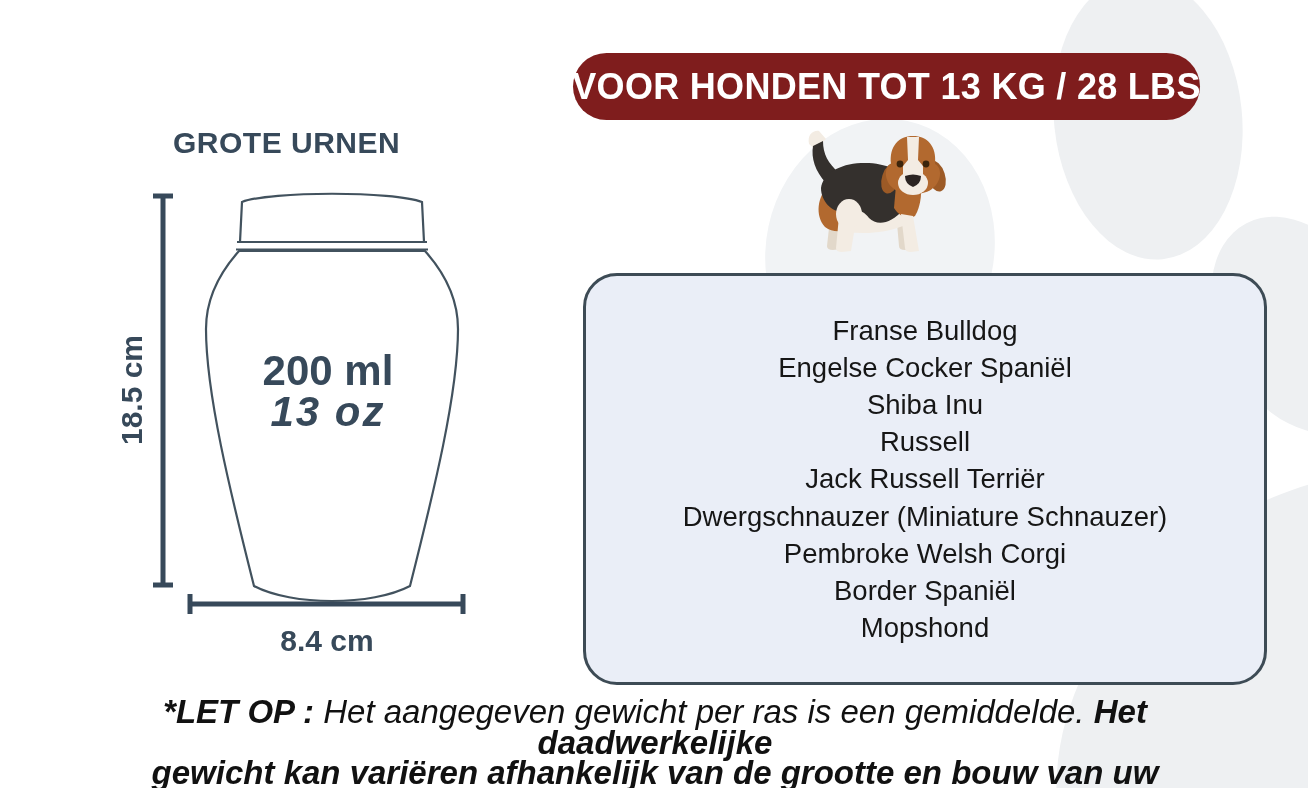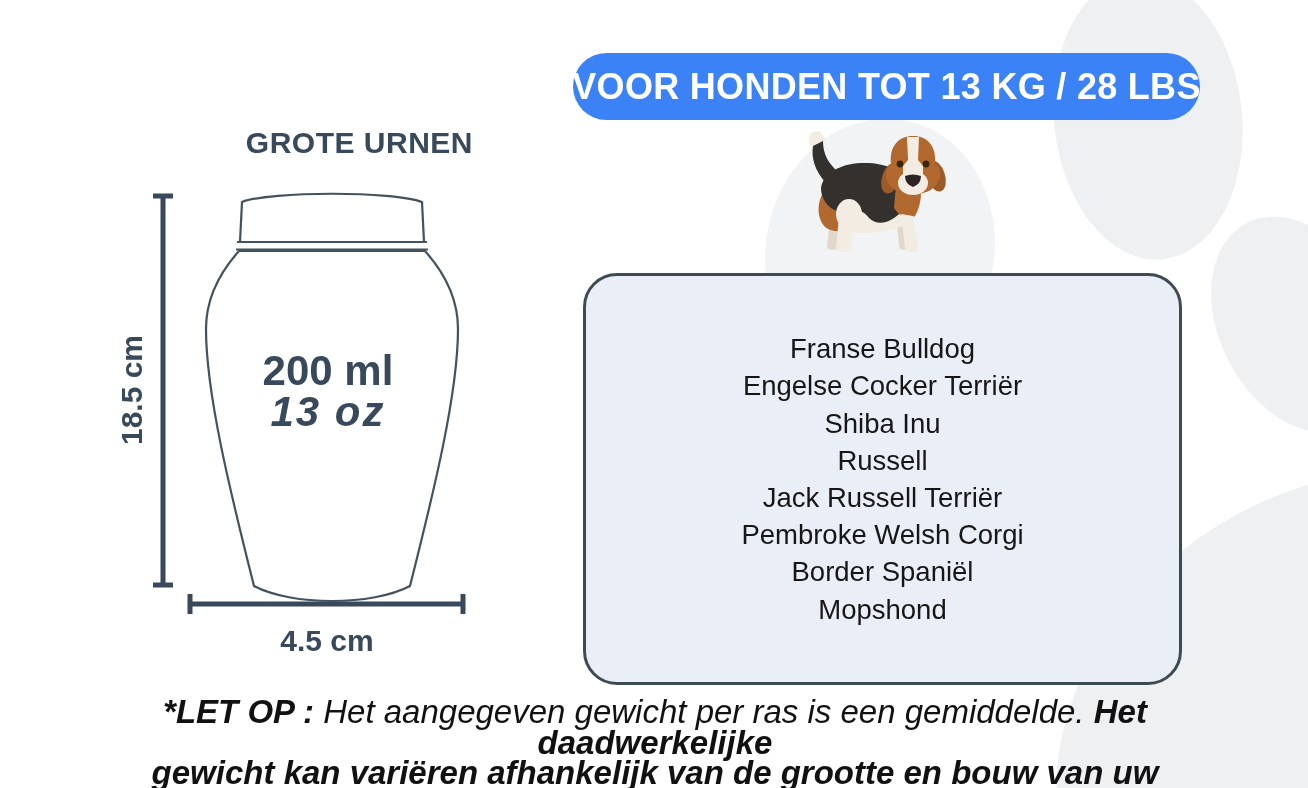--- a/index.html
+++ b/index.html
@@ -13,21 +13,21 @@
     overflow: hidden;
   }
   .abs { position: absolute; }
 
   
   .bg-paws { left: 0; top: 0; }
 
   
   .urn-title {
     left: 173px; top: 126px; width: 300px;
-    text-align: right;
+    text-align: left;
     font-size: 30px; font-weight: 700;
     letter-spacing: 0.5px;
     color: #37495a;
   }
   .urn-svg { left: 140px; top: 185px; }
   .vol-label {
     left: 235px; top: 350px; width: 186px;
     text-align: center;
     color: #37495a; font-weight: 700;
     font-size: 42px; line-height: 41px;
@@ -39,30 +39,30 @@
   }
   .dim-height {
     left: 66px; top: 374px; width: 130px; height: 32px;
     transform: rotate(-90deg);
   }
   .dim-width { left: 247px; top: 624px; width: 160px; }
 
   
   .banner {
     left: 573px; top: 53px; width: 627px; height: 67px;
-    background: #3b82f6;
+    background: #7f1d1d;
     border-radius: 34px;
     display: flex; align-items: center; justify-content: center;
     color: #ffffff; font-weight: 700; font-size: 36px;
     letter-spacing: 0.3px;
     white-space: nowrap;
   }
   .dog-svg { left: 803px; top: 130px; }
   .breed-box {
-    left: 583px; top: 273px; width: 599px; height: 412px;
+    left: 583px; top: 273px; width: 684px; height: 412px;
     background: #eaeef7;
     border: 3.5px solid #3d4b55;
     border-radius: 34px;
     display: flex; flex-direction: column;
     align-items: center; justify-content: center;
   }
   .breed-line {
     font-size: 27.5px; line-height: 37.2px;
     color: #161616;
     text-align: center;
@@ -115,21 +115,21 @@
       <path d="M 97 57 L 287 57 M 96 64.5 L 288 64.5" fill="none"></path>
     </g>
   </svg>
 
   <div class="abs vol-label">
     <div class="vol-ml">200 ml</div>
     <div class="vol-oz">13 oz</div>
   </div>
 
   <div class="abs dim-label dim-height">18.5 cm</div>
-  <div class="abs dim-label dim-width">4.5 cm</div>
+  <div class="abs dim-label dim-width">8.4 cm</div>
 
   <div class="abs banner">VOOR HONDEN TOT 13 KG / 28 LBS</div>
 
   <svg class="abs dog-svg" width="152" height="126" viewBox="0 0 152 126">
 
     <path d="M6 14 C4 5 10 0 16 1 L23 9 L12 19 Z" fill="#f3ece3"></path>
     <path d="M10 16 C8 28 12 41 23 53 L36 43 C25 33 20 24 20 11 Z" fill="#34302d"></path>
 
     <path d="M28 80 L24 116 Q24 120 30 120 L38 119 L43 84 Z" fill="#e2d8ca"></path>
     <path d="M93 82 L96 116 Q96 120 102 120 L108 119 L104 84 Z" fill="#e2d8ca"></path>
@@ -152,24 +152,25 @@
     <path d="M104 7 L116 7 L115 30 L120 36 L120 52 L100 52 L100 36 L105 30 Z" fill="#f3ece3"></path>
     <ellipse cx="110" cy="53" rx="15" ry="12" fill="#f3ece3"></ellipse>
     <path d="M102 46 Q110 43 118 46 Q118 54 110 57 Q102 54 102 46 Z" fill="#2b2422"></path>
     <circle cx="97" cy="34" r="3.4" fill="#3c250c"></circle>
     <circle cx="123" cy="34" r="3.4" fill="#3c250c"></circle>
   </svg>
 
   <div class="abs breed-box">
     <div>
         <div class="breed-line">Franse Bulldog</div>
-        <div class="breed-line">Engelse Cocker Terriër</div>
+        <div class="breed-line">Engelse Cocker Spaniël</div>
         <div class="breed-line">Shiba Inu</div>
         <div class="breed-line">Russell</div>
         <div class="breed-line">Jack Russell Terriër</div>
+        <div class="breed-line">Dwergschnauzer (Miniature Schnauzer)</div>
         <div class="breed-line">Pembroke Welsh Corgi</div>
         <div class="breed-line">Border Spaniël</div>
         <div class="breed-line">Mopshond</div>
       </div>
   </div>
 
   <div class="abs footnote">
     <div><span class="bold">*LET OP :</span><span> Het aangegeven gewicht per ras is een gemiddelde. </span><span class="bold">Het daadwerkelijke</span></div>
     <div class="bold">gewicht kan variëren afhankelijk van de grootte en bouw van uw huisdier.</div>
   </div>

